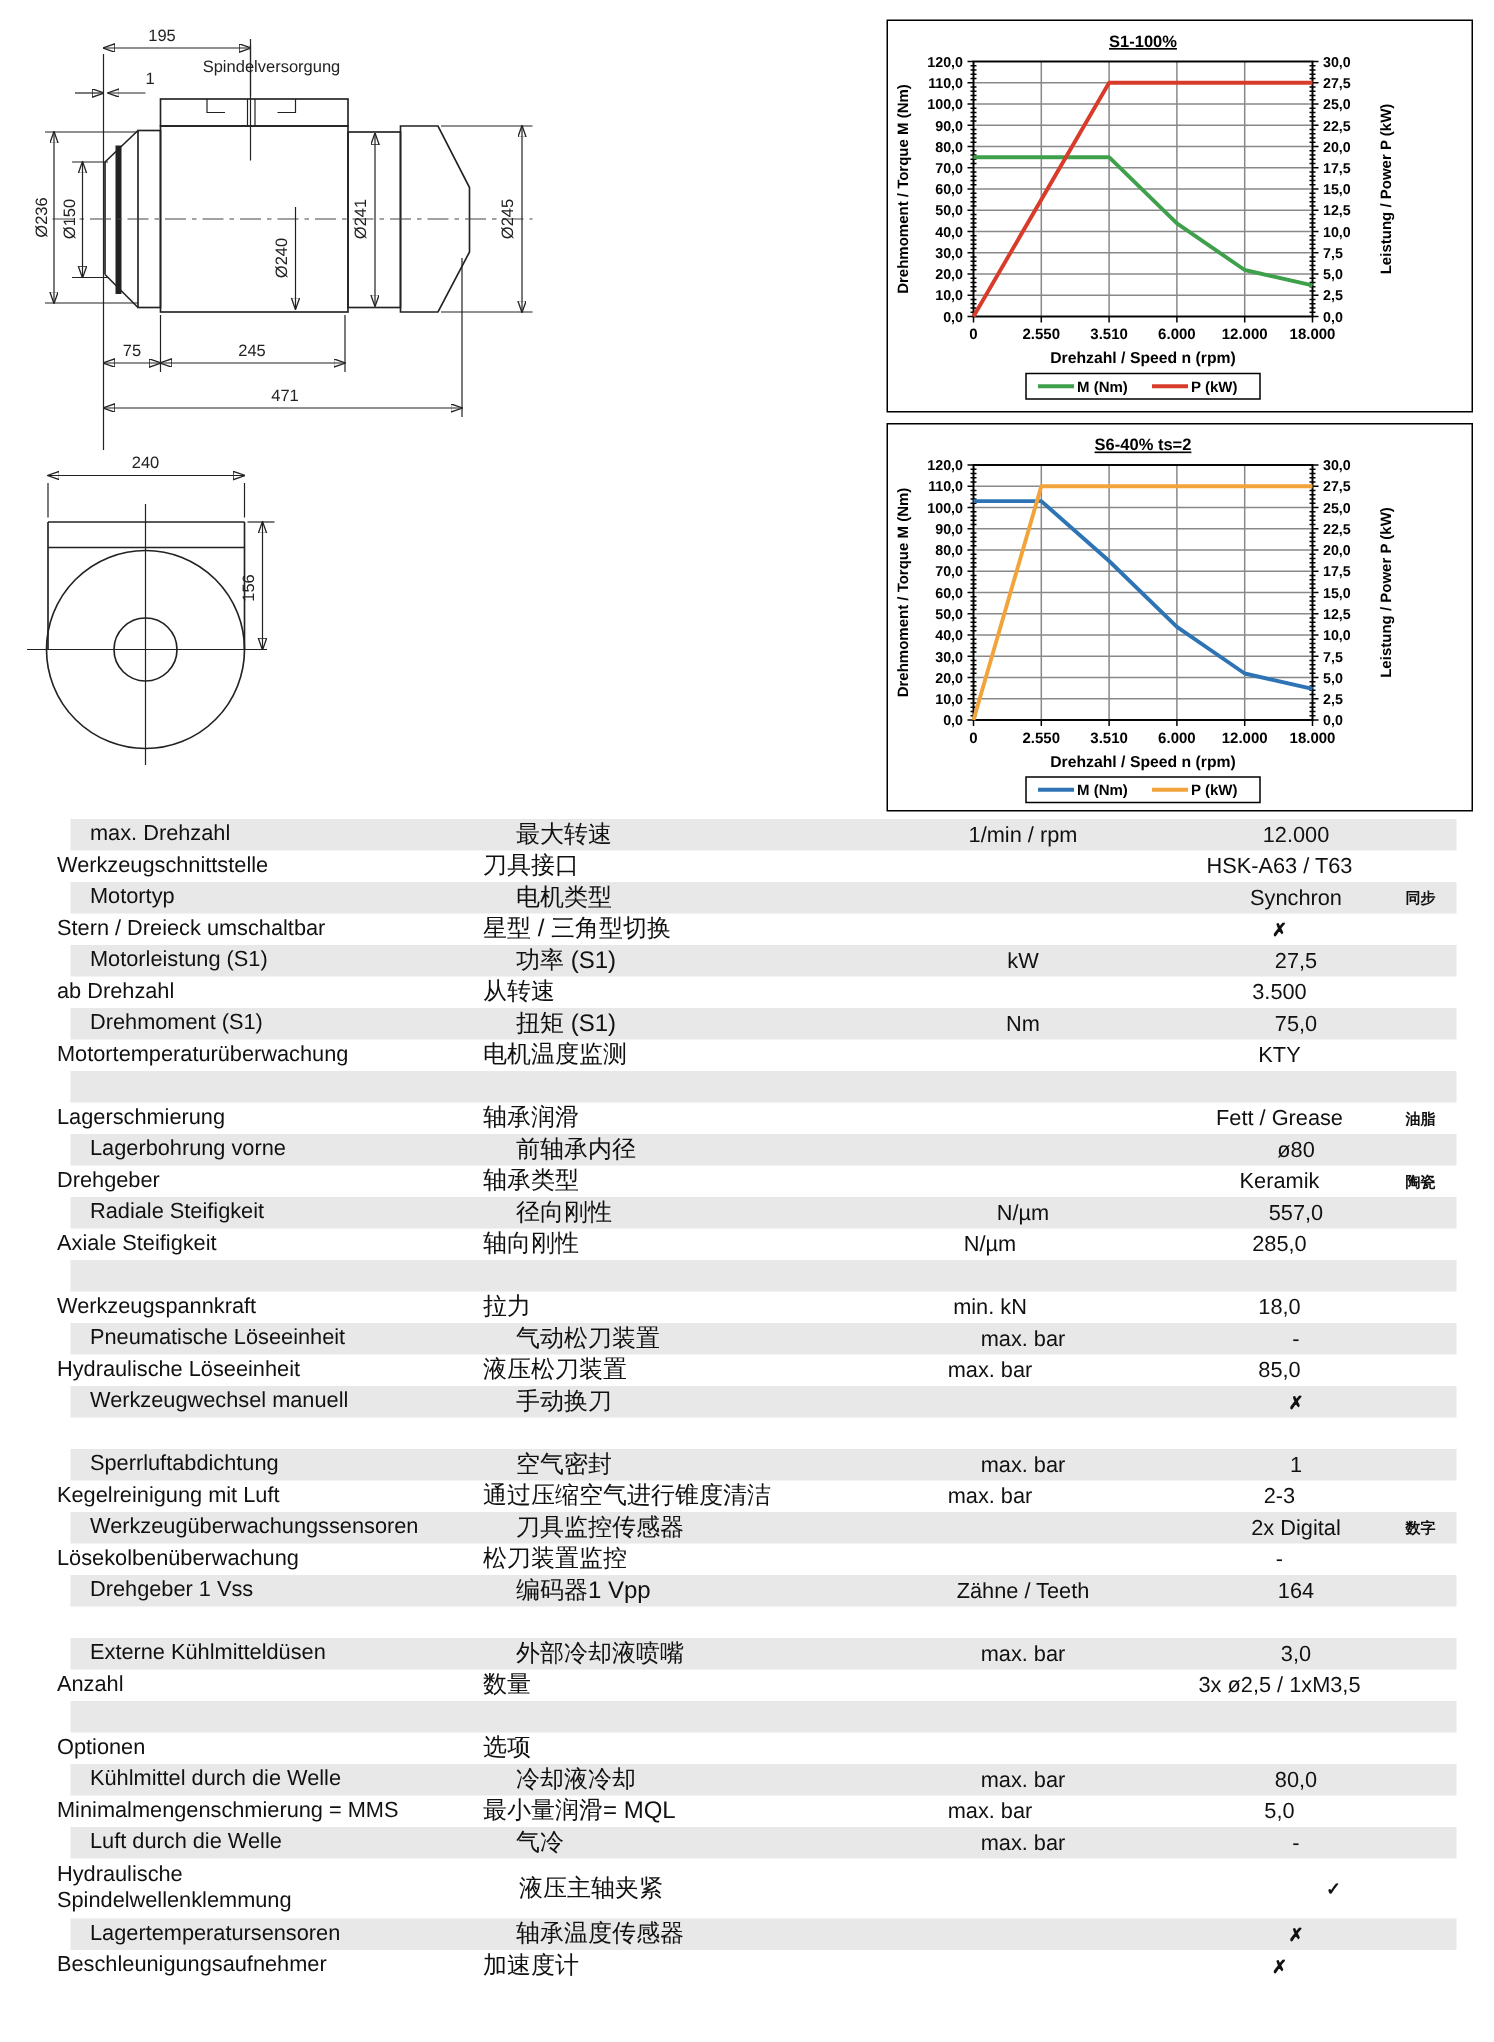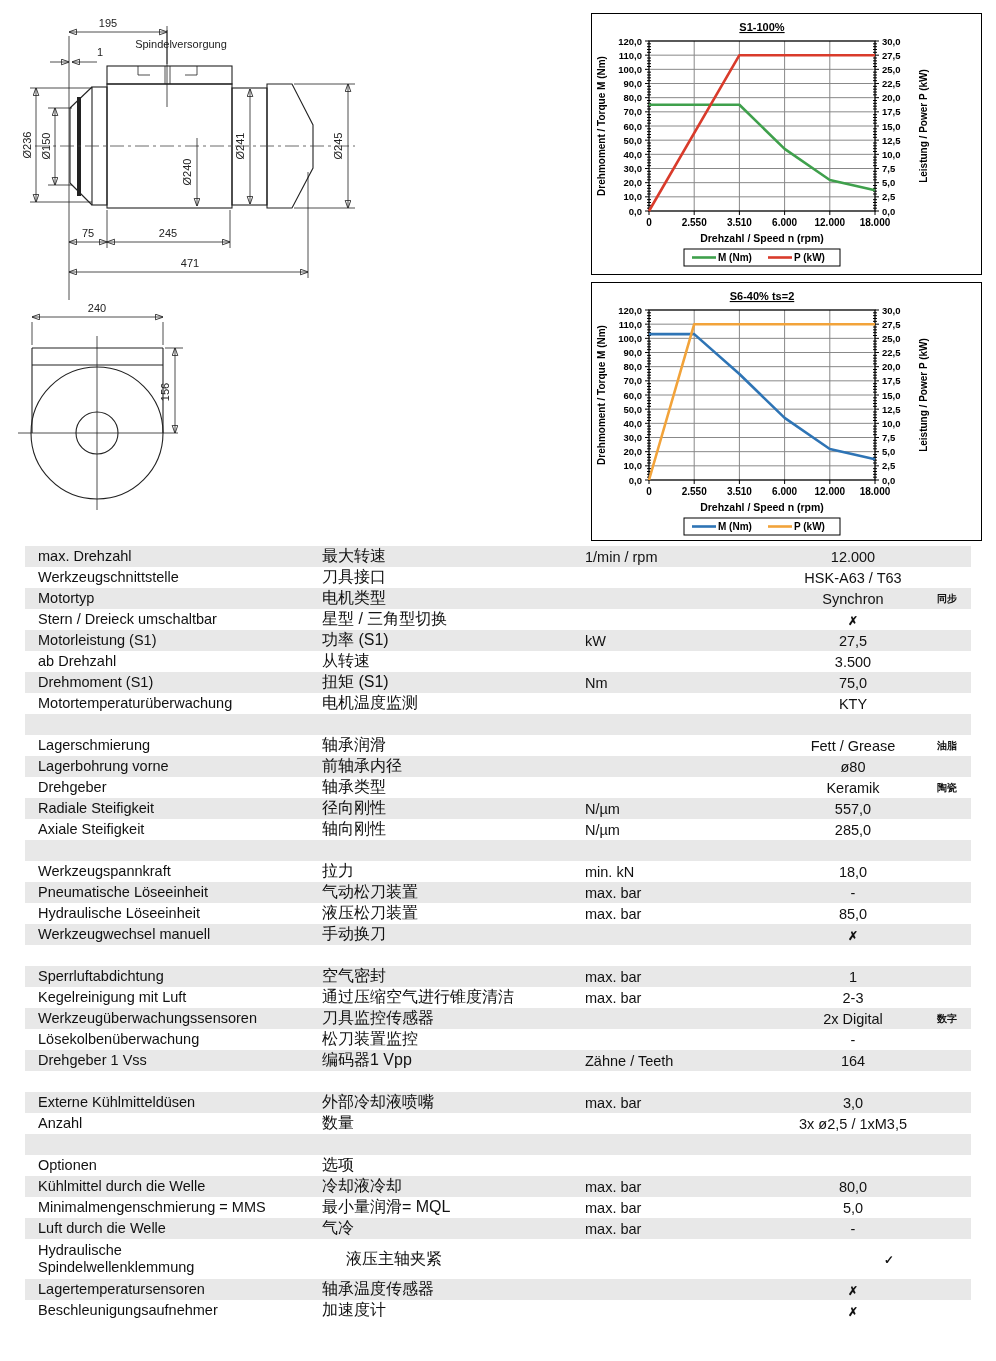--- a/index.html
+++ b/index.html
@@ -13,25 +13,25 @@
   .tech text{fill:#222;font-size:11px;font-family:"Liberation Sans",sans-serif;stroke:none;}
   .thin{stroke-width:0.8 !important;}
   .thick{stroke-width:4 !important;}
   .cline{stroke:#444 !important;stroke-width:0.8 !important;stroke-dasharray:14 4 3 4;}
   .ptable{position:absolute;left:25px;top:546px;width:946px;}
   .thead{display:grid;grid-template-columns:295px 265px 150px 1fr;height:40px;background:#b9b9b9;align-items:center;}
   .thead .h1{font-weight:bold;font-size:15px;text-align:center;}
   .thead .h2{font-size:15px;text-align:center;}
   .thead .h4{font-weight:bold;font-size:15px;text-align:center;}
   .row{display:grid;grid-template-columns:295px 265px 150px 1fr;min-height:21px;align-items:center;font-size:14.5px;}
-  .row.shade{background:#e8e8e8;}
+  .row.shade{background:#e8e8e8;margin-left:22px;}
   .row.tall{min-height:40px;gap:24px;}
   .row .de{padding-left:13px;white-space:pre-line;line-height:1.2;}
   .row .zh{padding-left:2px;font-size:16px;}
-  .row .un{}
+  .row .un{text-align:center;}
   .row .va{text-align:center;position:relative;}
   .va .vzh{position:absolute;right:14px;top:50%;transform:translateY(-50%);font-size:10px;font-weight:bold;}
   .mk{font-weight:bold;font-size:12px;}
 </style>
 </head>
 <body>
 
 <svg class="tech" width="560" height="545" viewBox="0 0 560 545">
   <defs>
     <marker id="arr" markerWidth="10" markerHeight="8" refX="9.5" refY="3.5" orient="auto-start-reverse">

